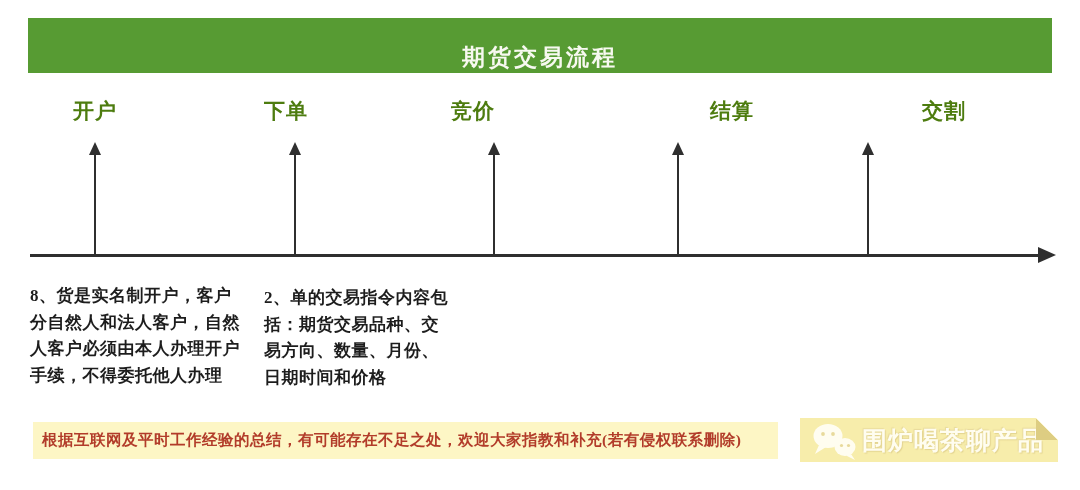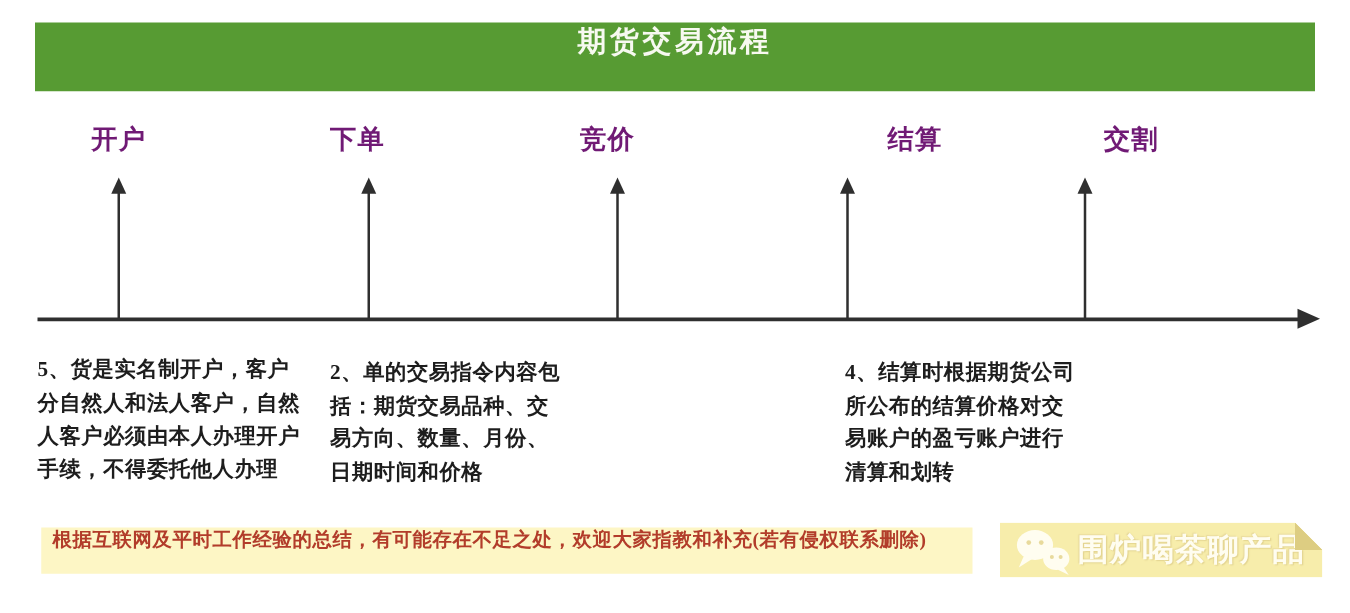--- a/index.html
+++ b/index.html
@@ -4,29 +4,29 @@
 <style>
   html,body { margin:0; padding:0; background:#ffffff; }
   #canvas {
     position:relative; width:1080px; height:490px;
     background:#ffffff; overflow:hidden;
     font-family:"Liberation Serif","DejaVu Serif",serif;
   }
   
   .header-bar {
     position:absolute; left:28px; top:18px; width:1024px; height:55px;
-    background:#579b33; display:flex; align-items:flex-start; justify-content:center;
+    background:#579b33; display:flex; align-items:flex-end; justify-content:center;
   }
   .header-title {
     color:#f7f9f0; font-size:23px; font-weight:bold; letter-spacing:3px;
   }
   
   .stage-label {
     position:absolute; top:97px; font-size:21px; font-weight:bold;
-    color:#701a75; letter-spacing:1px; white-space:nowrap;
+    color:#4d7c0f; letter-spacing:1px; white-space:nowrap;
   }
   
   .varrow { position:absolute; top:142px; width:14px; height:113px; }
   .varrow .shaft {
     position:absolute; left:50%; transform:translateX(-50%);
     top:11px; bottom:0; width:2px; background:#2f2f2f;
   }
   .varrow .head {
     position:absolute; left:50%; transform:translateX(-50%); top:0;
     width:0; height:0;
@@ -44,21 +44,21 @@
     border-left:18px solid #2f2f2f;
   }
   
   .desc {
     position:absolute; font-size:17px; font-weight:bold; color:#1d1d1d;
     line-height:26.5px; white-space:pre-line; letter-spacing:0.5px;
   }
   
   .note-bar {
     position:absolute; left:33px; top:422px; width:745px; height:37px;
-    background:#fdf6c5; display:flex; align-items:flex-start;
+    background:#fdf6c5; display:flex; align-items:center;
   }
   .note-text {
     padding-left:9px; font-size:15.5px; font-weight:bold; color:#b23c2a;
     letter-spacing:0.5px; white-space:nowrap;
   }
   
   .ribbon {
     position:absolute; left:800px; top:418px; width:258px; height:44px;
     background:#f7edab;
     clip-path:polygon(0 0, calc(100% - 22px) 0, 100% 22px, 100% 100%, 0 100%);
@@ -79,23 +79,23 @@
 <body>
 
 <div id="canvas">
 
   <div class="header-bar">
     <span class="header-title">期货交易流程</span>
   </div>
 
   <div class="stage-label" style="left:73px">开户</div>
   <div class="stage-label" style="left:264px">下单</div>
-  <div class="stage-label" style="left:464px">竞价</div>
+  <div class="stage-label" style="left:451px">竞价</div>
   <div class="stage-label" style="left:710px">结算</div>
-  <div class="stage-label" style="left:883px">交割</div>
+  <div class="stage-label" style="left:922px">交割</div>
 
   <div class="varrow" style="left:88px">
       <div class="head"></div>
       <div class="shaft"></div>
     </div>
   <div class="varrow" style="left:288px">
       <div class="head"></div>
       <div class="shaft"></div>
     </div>
   <div class="varrow" style="left:487px">
@@ -107,32 +107,28 @@
       <div class="shaft"></div>
     </div>
   <div class="varrow" style="left:861px">
       <div class="head"></div>
       <div class="shaft"></div>
     </div>
 
   <div class="timeline-line"></div>
   <div class="timeline-head"></div>
 
-  <div class="desc" style="left:30px;  top:283px; width:236px;">5、货是实名制开户，客户
+  <div class="desc" style="left:30px;  top:283px; width:236px;">8、货是实名制开户，客户
 分自然人和法人客户，自然
 人客户必须由本人办理开户
 手续，不得委托他人办理</div>
   <div class="desc" style="left:264px; top:285px; width:212px;">2、单的交易指令内容包
 括：期货交易品种、交
 易方向、数量、月份、
 日期时间和价格</div>
-  <div class="desc" style="left:676px; top:285px; width:195px;">4、结算时根据期货公司
-所公布的结算价格对交
-易账户的盈亏账户进行
-清算和划转</div>
 
   <div class="note-bar">
     <span class="note-text">根据互联网及平时工作经验的总结，有可能存在不足之处，欢迎大家指教和补充(若有侵权联系删除)</span>
   </div>
 
   <div class="ribbon">
     <svg class="ribbon-icon" width="50" height="40" viewBox="0 0 50 40">
       <ellipse cx="18" cy="15" rx="14.5" ry="12" fill="#fffdf0"></ellipse>
       <path d="M9 24 L5 33 L16 26 Z" fill="#fffdf0"></path>
       <circle cx="13" cy="13" r="1.9" fill="#e8da9c"></circle>

